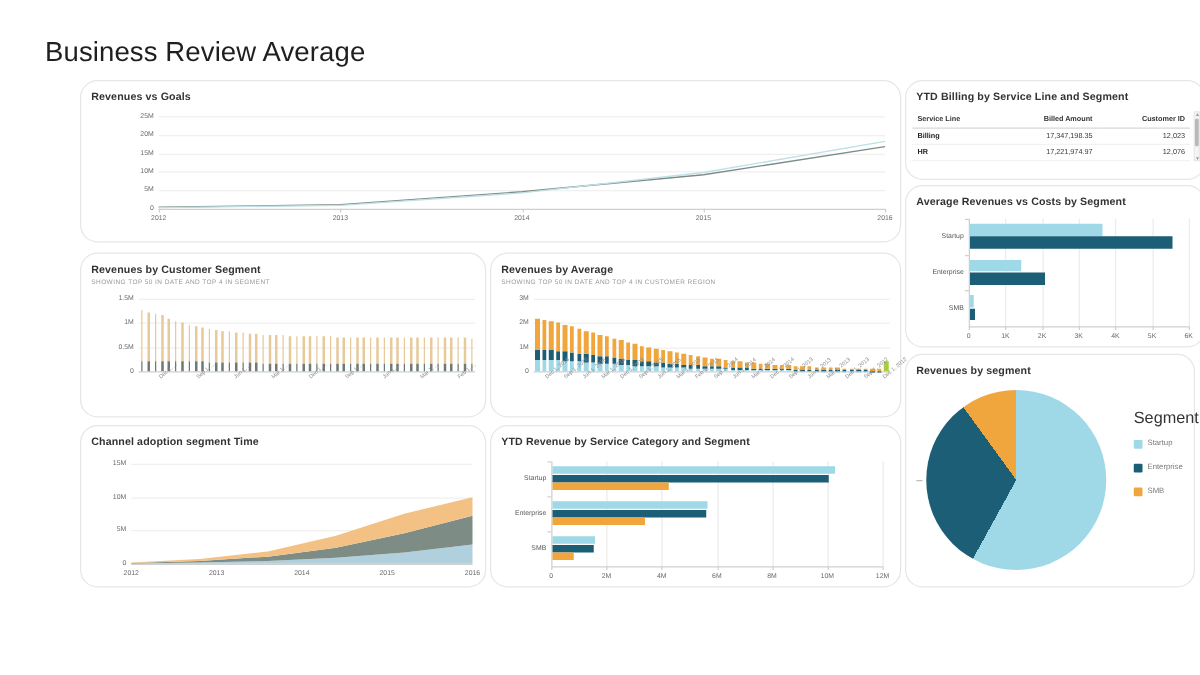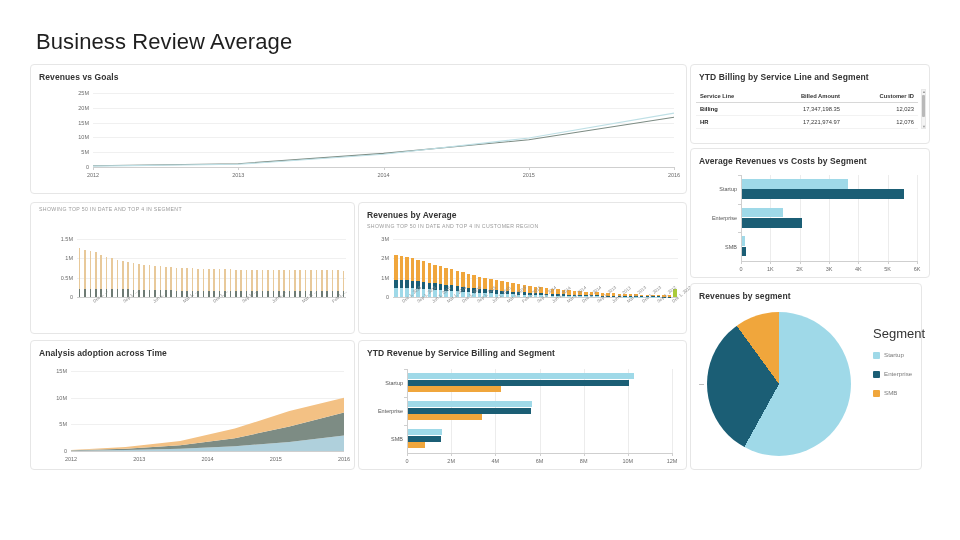--- a/index.html
+++ b/index.html
@@ -15,21 +15,22 @@
   .page-title {
     position: absolute; left: 36px; top: 29px;
     font-size: 22px; font-weight: 400; color: #1f1f1f;
     letter-spacing: .1px;
   }
 
   .panel {
     position: absolute;
     background: #fff;
     border: 1px solid #e6e6e6;
-    border-radius: 4px;
+    border-radius: 14px;
+    margin-left: 34px;
   }
   .panel-title {
     font-size: 8.5px; font-weight: 600; color: #333;
     padding: 7px 0 0 8px; letter-spacing: .1px;
   }
   .panel-sub {
     font-size: 5.2px; color: #9a9a9a; padding: 3px 0 0 8px;
     letter-spacing: .35px; text-transform: uppercase;
   }
 
@@ -132,20 +133,21 @@
         <div class="tick" style="left:643px; top:80px;"></div>
         <div class="axis-x-label" style="left:643px; top:85px;">2016</div>
         <svg width="657" height="100" style="position:absolute;left:0;top:0;">
           <polyline points="62.0,78.8 207.3,76.7 352.5,66.4 497.8,52.8 643.0,30.3" fill="none" stroke="#7D8C84" stroke-width="1.1"></polyline>
           <polyline points="62.0,79.1 207.3,77.3 352.5,67.3 497.8,51.0 643.0,26.1" fill="none" stroke="#BFE0E6" stroke-width="1.1"></polyline>
         </svg>
       </div>
   </div>
 
   <div class="panel" style="left:30px; top:202px; width:325px; height:132px;">
+    <div class="panel-title">Revenues by Customer Segment</div>
     <div class="panel-sub">SHOWING TOP 50 IN DATE AND TOP 4 IN SEGMENT</div>
     <div class="plot" id="plot-rcs" style="left:0; top:32px; width:325px; height:100px;">
         <div class="axis-y-label" style="left:4px; top:62px; width:38px;">0</div>
         <div class="gridline" style="left:46px; top:42.66666666666667px; width:269px;"></div>
         <div class="axis-y-label" style="left:4px; top:42.66666666666667px; width:38px;">0.5M</div>
         <div class="gridline" style="left:46px; top:23.333333333333336px; width:269px;"></div>
         <div class="axis-y-label" style="left:4px; top:23.333333333333336px; width:38px;">1M</div>
         <div class="gridline" style="left:46px; top:4px; width:269px;"></div>
         <div class="axis-y-label" style="left:4px; top:4px; width:38px;">1.5M</div>
         <div class="axis-line" style="left:46px; top:62px; width:269px; height:1px;"></div>
@@ -440,21 +442,21 @@
         <div class="axis-x-rot" style="left:236.5px; top:65px;">Sep 1, 2013</div>
         <div class="axis-x-rot" style="left:251.5px; top:65px;">Jun 1, 2013</div>
         <div class="axis-x-rot" style="left:266.5px; top:65px;">Mar 1, 2013</div>
         <div class="axis-x-rot" style="left:281.5px; top:65px;">Dec 1, 2013</div>
         <div class="axis-x-rot" style="left:296.5px; top:65px;">Sep 1, 2012</div>
         <div class="axis-x-rot" style="left:311.5px; top:65px;">Dec 1, 2012</div>
       </div>
   </div>
 
   <div class="panel" style="left:30px; top:340px; width:325px; height:130px;">
-    <div class="panel-title">Analysis adoption across Time</div>
+    <div class="panel-title">Channel adoption segment Time</div>
     <div class="plot" id="plot-cat" style="left:0; top:22px; width:325px; height:108px;">
         <div class="axis-y-label" style="left:4px; top:88px; width:32px;">0</div>
         <div class="gridline" style="left:40px; top:61.333333333333336px; width:273px;"></div>
         <div class="axis-y-label" style="left:4px; top:61.333333333333336px; width:32px;">5M</div>
         <div class="gridline" style="left:40px; top:34.66666666666667px; width:273px;"></div>
         <div class="axis-y-label" style="left:4px; top:34.66666666666667px; width:32px;">10M</div>
         <div class="gridline" style="left:40px; top:8px; width:273px;"></div>
         <div class="axis-y-label" style="left:4px; top:8px; width:32px;">15M</div>
         <div class="axis-line" style="left:40px; top:88px; width:273px; height:1px;"></div>
         <div class="axis-x-label" style="left:40px; top:93px;">2012</div>
@@ -464,21 +466,21 @@
         <div class="axis-x-label" style="left:313px; top:93px;">2016</div>
         <svg width="325" height="108" style="position:absolute;left:0;top:0;">
           <polygon points="40.0,87.7 94.6,87.0 149.2,85.8 203.8,83.2 258.4,78.9 313.0,72.5 313.0,88.0 258.4,88.0 203.8,88.0 149.2,88.0 94.6,88.0 40.0,88.0" fill="#AFD0DC"></polygon>
           <polygon points="40.0,87.3 94.6,85.7 149.2,82.3 203.8,75.2 258.4,63.5 313.0,49.6 313.0,72.5 258.4,78.9 203.8,83.2 149.2,85.8 94.6,87.0 40.0,87.7" fill="#7D8C84"></polygon>
           <polygon points="40.0,86.9 94.6,84.1 149.2,78.1 203.8,65.6 258.4,48.0 313.0,34.7 313.0,49.6 258.4,63.5 203.8,75.2 149.2,82.3 94.6,85.7 40.0,87.3" fill="#F3C184"></polygon>
         </svg>
       </div>
   </div>
 
   <div class="panel" style="left:358px; top:340px; width:329px; height:130px;">
-    <div class="panel-title">YTD Revenue by Service Billing and Segment</div>
+    <div class="panel-title">YTD Revenue by Service Category and Segment</div>
     <div class="plot" id="plot-ytdsc" style="left:0; top:22px; width:329px; height:108px;">
         <div class="tick" style="left:48px; top:90px;"></div>
         <div class="axis-x-label" style="left:48px; top:95px;">0</div>
         <div class="gridline-v" style="left:92.16666666666666px; top:6px; height:84px;"></div>
         <div class="tick" style="left:92.16666666666666px; top:90px;"></div>
         <div class="axis-x-label" style="left:92.16666666666666px; top:95px;">2M</div>
         <div class="gridline-v" style="left:136.33333333333331px; top:6px; height:84px;"></div>
         <div class="tick" style="left:136.33333333333331px; top:90px;"></div>
         <div class="axis-x-label" style="left:136.33333333333331px; top:95px;">4M</div>
         <div class="gridline-v" style="left:180.5px; top:6px; height:84px;"></div>

